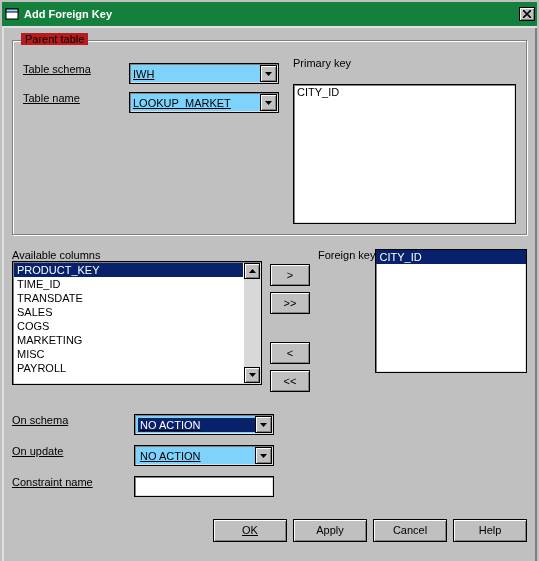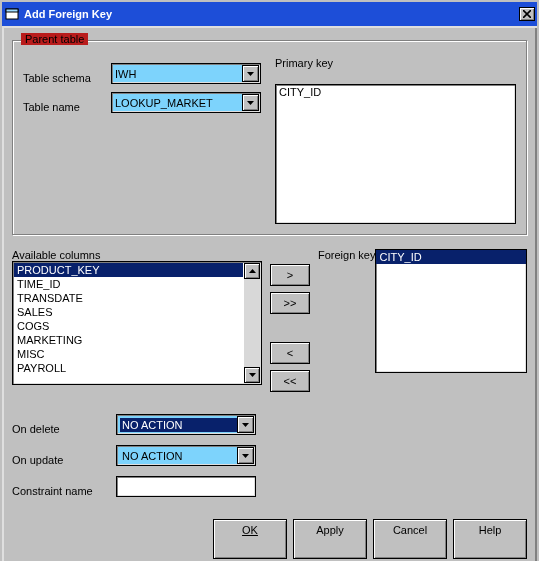--- a/index.html
+++ b/index.html
@@ -10,21 +10,21 @@
     background: #c0c0c0;
     color: #000;
     width: 539px;
     height: 561px;
     overflow: hidden;
   }
 
   
   .titlebar {
     height: 16px;
-    background: #1d4ed8;
+    background: #15803d;
     color: #fff;
     display: flex;
     align-items: center;
     padding: 12px 2px;
     border: 2px solid #c0c0c0;
     border-bottom: none;
   }
   .title-icon {
     width: 16px; height: 16px;
     display:flex; align-items:center; justify-content:center;
@@ -77,22 +77,23 @@
     gap: 14px;
   }
   .parent-left {
     display:flex;
     flex-direction: column;
     gap: 8px;
     padding-top: 6px;
   }
   .form-row {
     display:flex;
-    align-items:flex-end;
-    gap: 4px;
+    align-items:flex-start;
+    gap: 22px;
+    text-decoration: underline;
   }
   .form-row label {
     width: 84px;
   }
   .combo {
     width: 150px;
     height: 21px;
     background: #7dd3fc;
     border: 1px solid #000;
     box-shadow: inset 1px 1px 0 #808080, inset -1px -1px 0 #dfdfdf;
@@ -206,21 +207,21 @@
   }
 
   
   .dlg-buttons {
     margin-top: 22px;
     display:flex;
     justify-content:flex-end;
     gap:6px;
   }
   .dlg-buttons .btn {
-    width:74px; height:40px; line-height:21px;
+    width:74px; height:23px; line-height:21px;
   }
   .ok-btn span { text-decoration: underline; text-decoration-color:#000; }
 
   svg { pointer-events:none; }
 </style>
 </head>
 <body>
 
 <div class="titlebar">
   <span class="title-icon">
@@ -318,21 +319,21 @@
     <div class="fk-block">
       <span>Foreign key</span>
       <div class="listbox fk-list" id="fk-list">
           <div class="fk-item-sel">CITY_ID</div>
         </div>
     </div>
   </div>
 
   <div class="bottom-form">
     <div class="form-row">
-      <label>On delete</label>
+      <label>On schema</label>
       <div class="combo combo2">
         <span class="combo-sel">NO ACTION</span>
         <div class="combo-btn">
           <svg width="7" height="4" viewBox="0 0 7 4">
               <path d="M0 0 H7 L3.5 4 Z" fill="#000"></path>
             </svg>
         </div>
       </div>
     </div>
     <div class="form-row">

